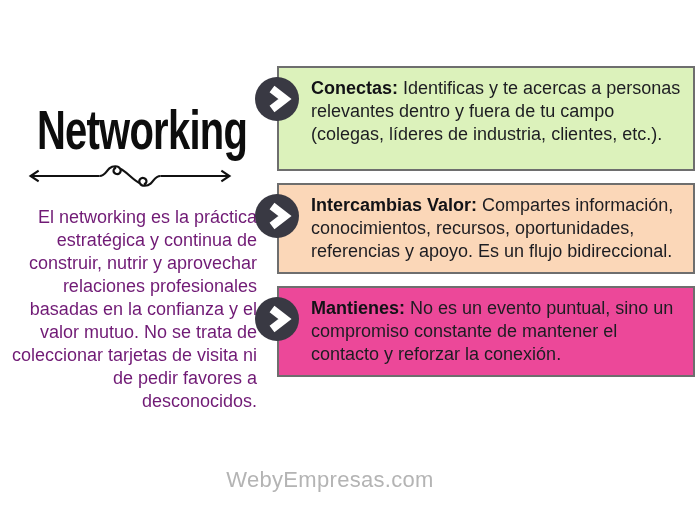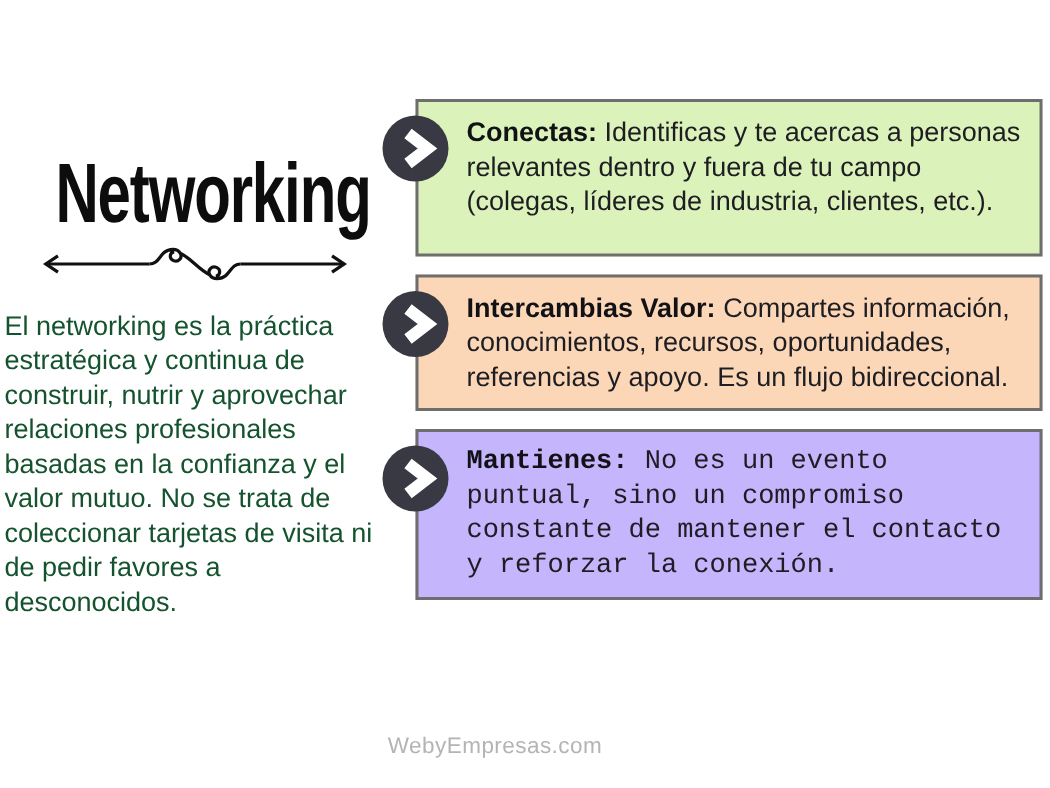--- a/index.html
+++ b/index.html
@@ -10,21 +10,21 @@
     color: #1c1c1c;
     position: relative;
     overflow: hidden;
   }
 
   
   .left-col {
     position: absolute;
     left: 0; top: 0;
     width: 260px;
-    text-align: left;
+    text-align: right;
   }
   .title-wrap {
     margin-top: 102px;
     line-height: 1;
     white-space: nowrap;
   }
   .title {
     display: inline-block;
     font-size: 54px;
     font-weight: 700;
@@ -34,21 +34,21 @@
     transform-origin: center;
   }
   .divider { margin-top: 4px; }
   .divider svg { display: block; margin: 0 auto; }
 
   .description {
     margin: 14px auto 0;
     width: 254px;
     font-size: 18px;
     line-height: 23px;
-    color: #14532d;
+    color: #701a75;
   }
   .description p { margin: 0; }
 
   
   .boxes {
     position: absolute;
     left: 277px; top: 66px;
     width: 418px;
   }
   .info-box {
@@ -58,38 +58,38 @@
     padding: 9px 10px 9px 32px;
     margin-bottom: 12px;
     font-size: 18px;
     line-height: 23px;
     color: #1d1d22;
   }
   .info-box b { font-weight: 700; color: #121216; }
   .box-1 { background: #dcf2bb; min-height: 105px; }
   .box-2 { background: #f7e8a3; min-height: 100px; }
   .box-3 { background: #fbd7b8; min-height:  91px; }
-  .box-4 { background: #c4b5fd; min-height:  87px; font-family: Liberation Mono, monospace; }
+  .box-4 { background: #ec4899; min-height:  87px; }
 
   .badge {
     position: absolute;
     left: -24px; top: 9px;
     width: 44px; height: 44px;
     border-radius: 50%;
     background: #393943;
     display: flex; align-items: center; justify-content: center;
   }
 
   
   .footer {
     position: absolute;
-    left: 0; top: 489px;
+    left: 0; top: 467px;
     width: 660px;
     text-align: center;
-    font-size: 15px;
+    font-size: 22px;
     color: #b4b4b4;
     letter-spacing: 0.3px;
   }
 </style>
 </head>
 <body>
 
 <div class="left-col">
   <div class="title-wrap">
     <span class="title">Networking</span>

